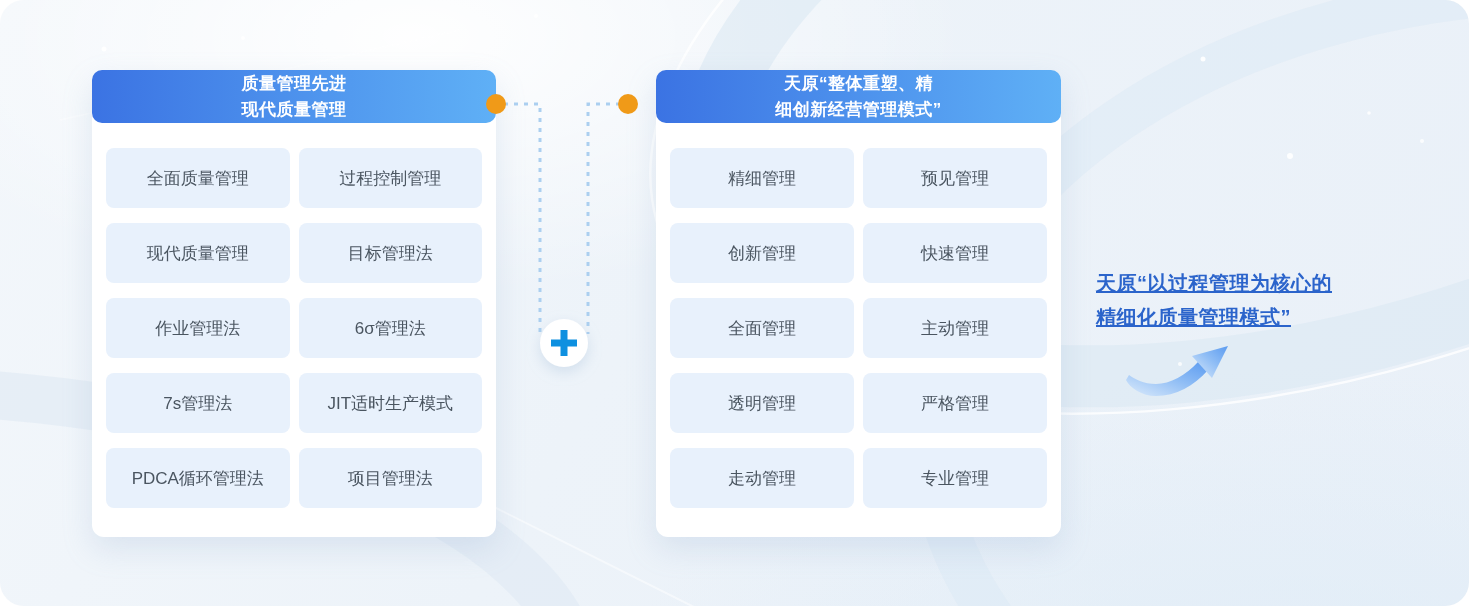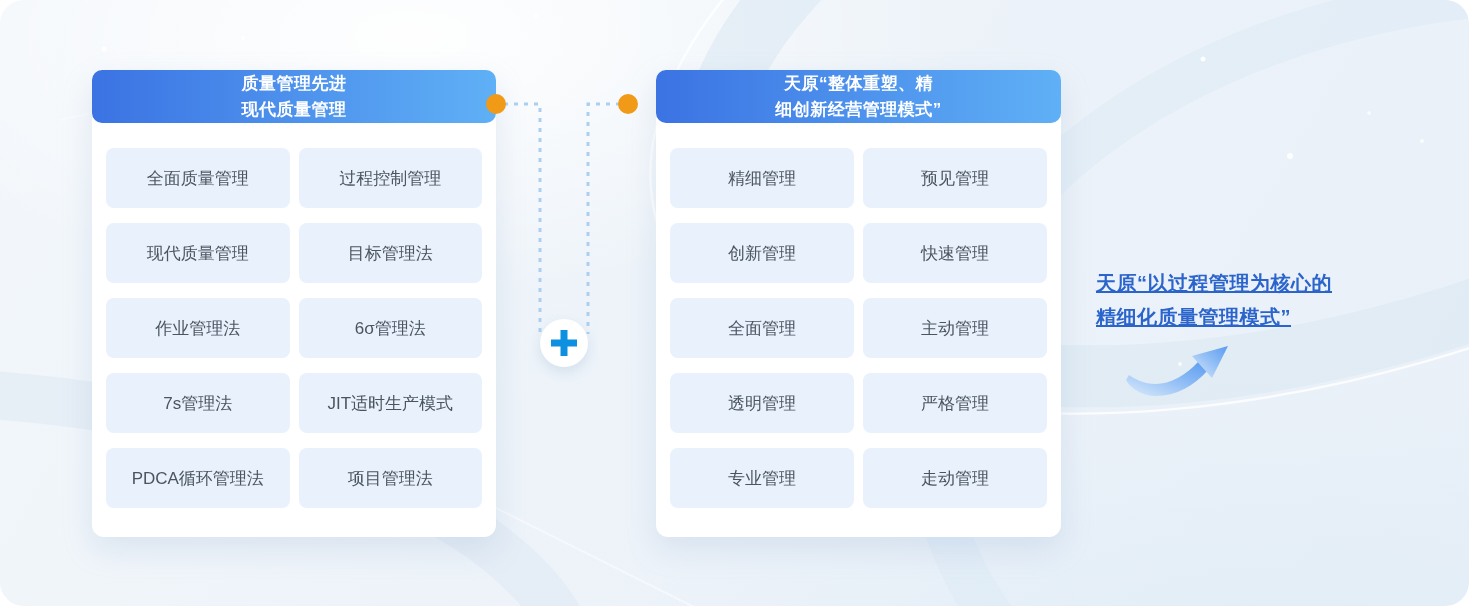--- a/index.html
+++ b/index.html
@@ -86,22 +86,22 @@
     </header>
     <div class="grid">
         <div class="cell">精细管理</div>
         <div class="cell">预见管理</div>
         <div class="cell">创新管理</div>
         <div class="cell">快速管理</div>
         <div class="cell">全面管理</div>
         <div class="cell">主动管理</div>
         <div class="cell">透明管理</div>
         <div class="cell">严格管理</div>
+        <div class="cell">走动管理</div>
         <div class="cell">专业管理</div>
-        <div class="cell">走动管理</div>
       </div>
   </section>
 
   <svg class="overlay" width="1469" height="606" viewBox="0 0 1469 606">
     <defs>
       <filter id="csh" x="-60%" y="-60%" width="220%" height="220%">
         <feDropShadow dx="0" dy="5" stdDeviation="7" flood-color="#9db8d4" flood-opacity="0.35"></feDropShadow>
       </filter>
     </defs>
     <polyline points="504,104 540,104 540,334" fill="none" stroke="#abcff0" stroke-width="3" stroke-dasharray="4 6"></polyline>

